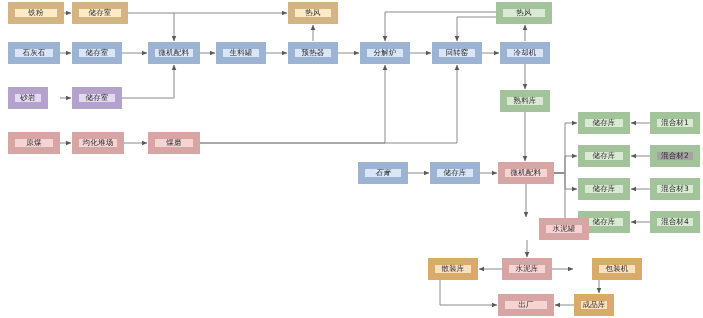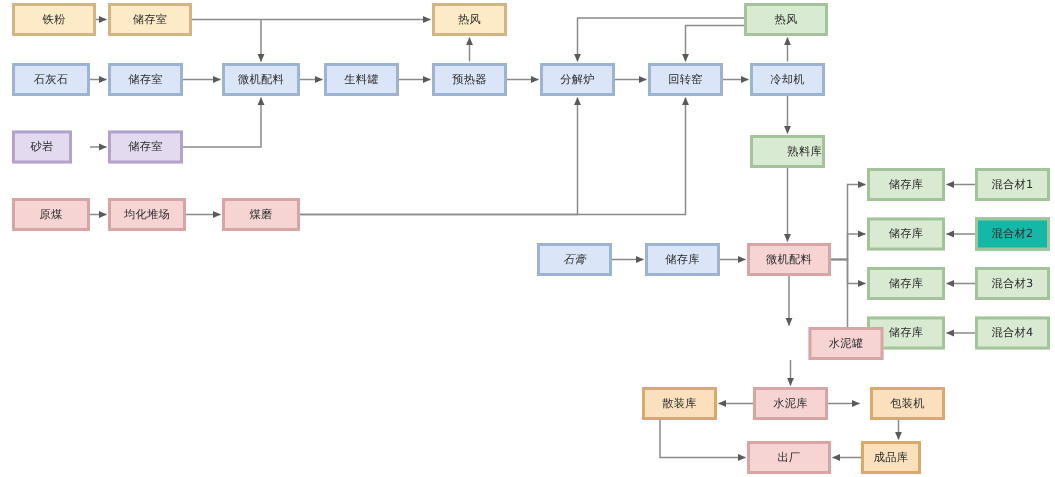--- a/index.html
+++ b/index.html
@@ -19,21 +19,21 @@
     position: absolute;
     left: 0;
     top: 0;
     width: 703px;
     height: 318px;
     pointer-events: none;
   }
   .node {
     position: absolute;
     box-sizing: border-box;
-    border: 2px solid #4c1d95;
+    border: 7px solid #4c1d95;
     display: flex;
     align-items: center;
     justify-content: center;
     font-size: 7.5px;
     line-height: 1;
     color: #2b2b2b;
     letter-spacing: 0.2px;
     white-space: nowrap;
     z-index: 2;
   }
@@ -152,42 +152,42 @@
       </div>
       <div class="node" style="left: 500px; top: 42px; width: 50px; height: 22px; background: rgb(218, 230, 247); border-color: rgb(157, 179, 212);">
         <span class="n-label">冷却机</span>
       </div>
       <div class="node" style="left: 8px; top: 87px; width: 40px; height: 22px; background: rgb(227, 218, 240); border-color: rgb(179, 163, 204);">
         <span class="n-label">砂岩</span>
       </div>
       <div class="node" style="left: 72px; top: 87px; width: 50px; height: 22px; background: rgb(227, 218, 240); border-color: rgb(179, 163, 204);">
         <span class="n-label">储存室</span>
       </div>
-      <div class="node" style="left: 500px; top: 90px; width: 50px; height: 22px; background: rgb(217, 234, 211); border-color: rgb(163, 196, 154); justify-content: flex-end;">
+      <div class="node" style="left: 500px; top: 90px; width: 50px; height: 22px; background: rgb(217, 234, 211); border-color: rgb(163, 196, 154);">
         <span class="n-label">熟料库</span>
       </div>
       <div class="node" style="left: 8px; top: 132px; width: 52px; height: 22px; background: rgb(247, 212, 212); border-color: rgb(216, 165, 165);">
         <span class="n-label">原煤</span>
       </div>
       <div class="node" style="left: 72px; top: 132px; width: 52px; height: 22px; background: rgb(247, 212, 212); border-color: rgb(216, 165, 165);">
         <span class="n-label">均化堆场</span>
       </div>
       <div class="node" style="left: 148px; top: 132px; width: 52px; height: 22px; background: rgb(247, 212, 212); border-color: rgb(216, 165, 165);">
         <span class="n-label">煤磨</span>
       </div>
       <div class="node" style="left: 578px; top: 112px; width: 52px; height: 22px; background: rgb(217, 234, 211); border-color: rgb(163, 196, 154);">
         <span class="n-label">储存库</span>
       </div>
       <div class="node" style="left: 650px; top: 112px; width: 50px; height: 22px; background: rgb(217, 234, 211); border-color: rgb(163, 196, 154);">
         <span class="n-label">混合材1</span>
       </div>
       <div class="node" style="left: 578px; top: 145px; width: 52px; height: 22px; background: rgb(217, 234, 211); border-color: rgb(163, 196, 154);">
         <span class="n-label">储存库</span>
       </div>
-      <div class="node" style="left: 650px; top: 145px; width: 50px; height: 22px; background: #14b8a6; border-color: rgb(163, 196, 154);">
+      <div class="node" style="left: 650px; top: 145px; width: 50px; height: 22px; background: #a3a3a3; border-color: rgb(163, 196, 154);">
         <span class="n-label">混合材2</span>
       </div>
       <div class="node" style="left: 578px; top: 178px; width: 52px; height: 22px; background: rgb(217, 234, 211); border-color: rgb(163, 196, 154);">
         <span class="n-label">储存库</span>
       </div>
       <div class="node" style="left: 650px; top: 178px; width: 50px; height: 22px; background: rgb(217, 234, 211); border-color: rgb(163, 196, 154);">
         <span class="n-label">混合材3</span>
       </div>
       <div class="node" style="left: 578px; top: 211px; width: 52px; height: 22px; background: rgb(217, 234, 211); border-color: rgb(163, 196, 154);">
         <span class="n-label">储存库</span>
@@ -206,21 +206,21 @@
       </div>
       <div class="node" style="left: 502px; top: 218px; width: 50px; height: 22px; background: rgb(247, 212, 212); border-color: rgb(216, 165, 165); margin-left: 37px;">
         <span class="n-label">水泥罐</span>
       </div>
       <div class="node" style="left: 428px; top: 258px; width: 50px; height: 22px; background: rgb(250, 224, 189); border-color: rgb(217, 171, 107);">
         <span class="n-label">散装库</span>
       </div>
       <div class="node" style="left: 502px; top: 258px; width: 50px; height: 22px; background: rgb(247, 212, 212); border-color: rgb(216, 165, 165);">
         <span class="n-label">水泥库</span>
       </div>
-      <div class="node" style="left: 580px; top: 258px; width: 50px; height: 22px; background: rgb(250, 224, 189); border-color: rgb(217, 171, 107);">
+      <div class="node" style="left: 592px; top: 258px; width: 50px; height: 22px; background: rgb(250, 224, 189); border-color: rgb(217, 171, 107);">
         <span class="n-label">包装机</span>
       </div>
       <div class="node" style="left: 498px; top: 294px; width: 56px; height: 22px; background: rgb(247, 212, 212); border-color: rgb(216, 165, 165); text-align: center;">
         <span class="n-label">出厂</span>
       </div>
       <div class="node" style="left: 574px; top: 294px; width: 40px; height: 22px; background: rgb(250, 224, 189); border-color: rgb(217, 171, 107);">
         <span class="n-label">成品库</span>
       </div>
     </div>
 

